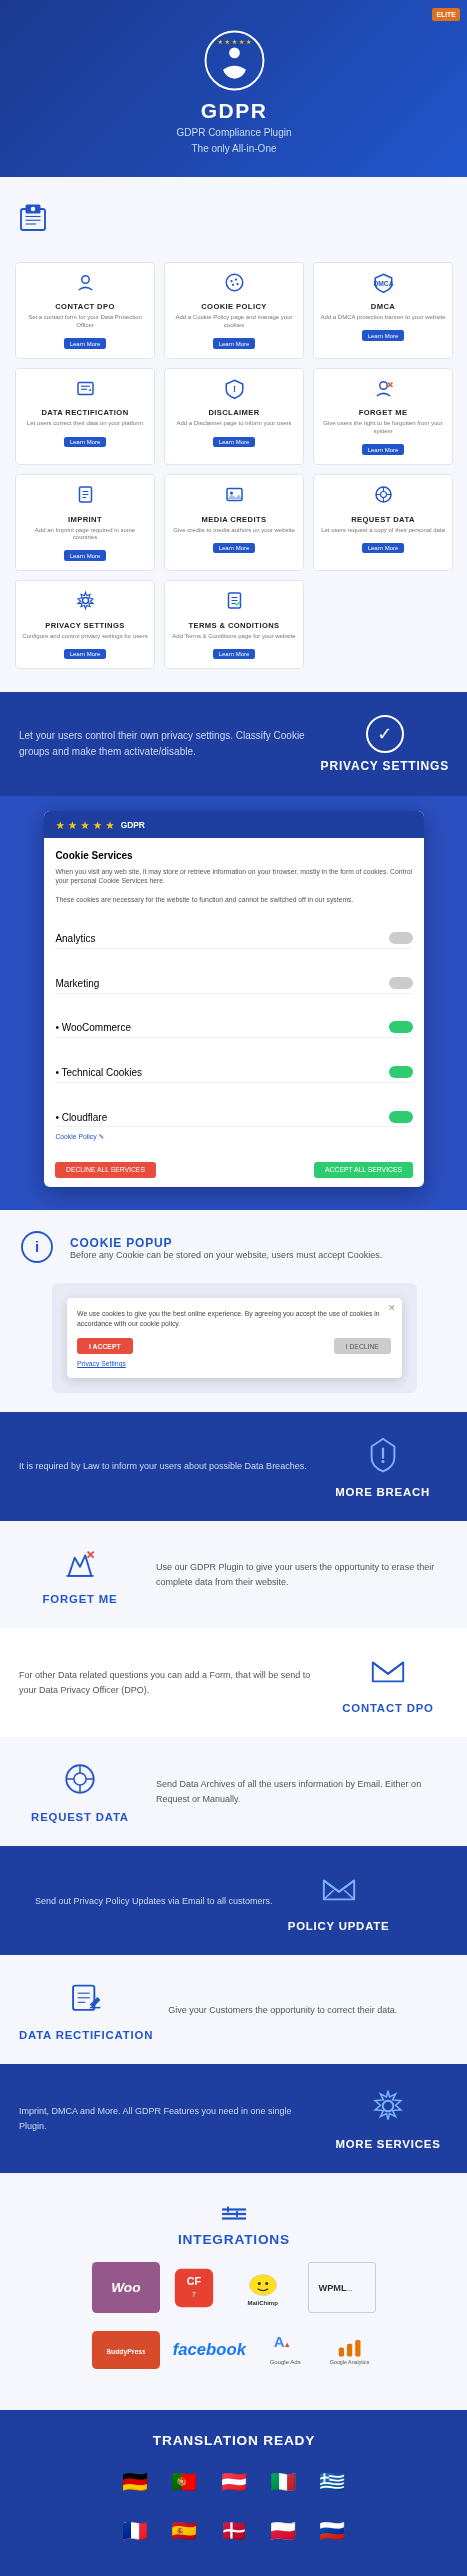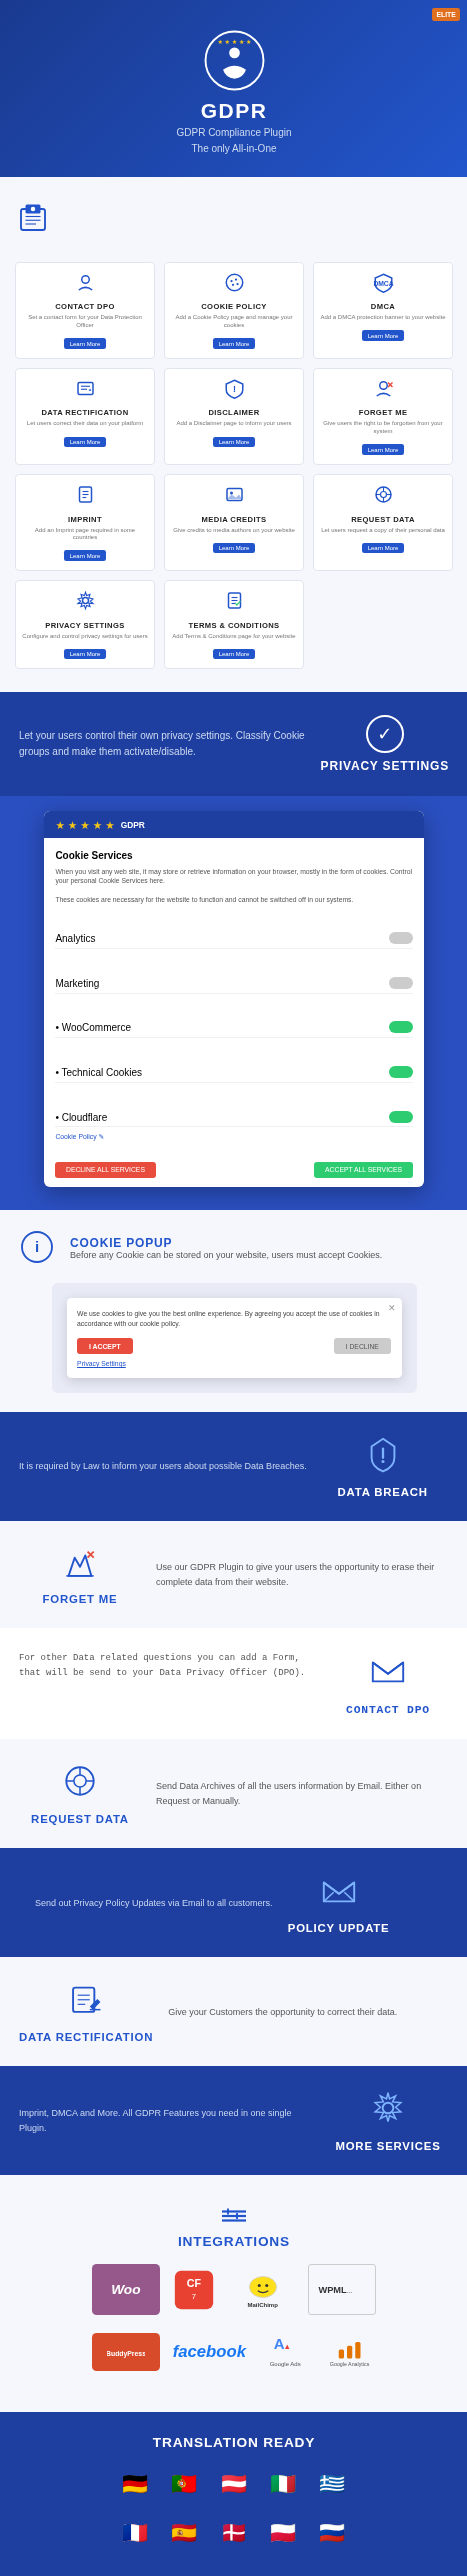--- a/index.html
+++ b/index.html
@@ -331,23 +331,22 @@
     }
     .forget-me-section .left .icon { font-size: 27px; color: #2255cc; margin-bottom: 4.6px; }
     .forget-me-section .left h2 { color: #2255cc; font-size: 11.4px; font-weight: 800; letter-spacing: 0.8px; }
     .forget-me-section .right p { font-size: 9px; color: #555; line-height: 1.6; }
 
     
     .contact-dpo-section {
       background: #fff;
       padding: 23px 19px;
       display: flex;
-      align-items: flex-start;
+      align-items: center;
       gap: 15px;
-      font-family: Liberation Mono, monospace;
     }
     .contact-dpo-section .left p { font-size: 9px; color: #555; line-height: 1.6; }
     .contact-dpo-section .right {
       text-align: center;
       min-width: 122px;
     }
     .contact-dpo-section .right .icon { font-size: 30px; color: #2255cc; margin-bottom: 6px; }
     .contact-dpo-section .right h2 { color: #2255cc; font-size: 11.4px; font-weight: 800; letter-spacing: 0.8px; }
 
     
@@ -793,21 +792,21 @@
     <p>It is required by Law to inform your users about possible Data Breaches.</p>
   </div>
   <div class="right">
     <div class="icon">
       <svg width="38" height="38" viewBox="0 0 50 50">
         <path d="M25,5 L40,15 L40,30 Q40,42 25,48 Q10,42 10,30 L10,15 Z" fill="none" stroke="#7eb3ff" stroke-width="2.5"></path>
         <line x1="25" y1="18" x2="25" y2="30" stroke="#7eb3ff" stroke-width="3" stroke-linecap="round"></line>
         <circle cx="25" cy="35" r="2" fill="#7eb3ff"></circle>
       </svg>
     </div>
-    <h2>DATA BREACH</h2>
+    <h2>MORE BREACH</h2>
   </div>
 </section>
 
 <section class="forget-me-section">
   <div class="left">
     <div class="icon">
       <svg width="38" height="38" viewBox="0 0 50 50">
         <path d="M10,42 L18,18 L25,30 L32,15 L40,42 Z" fill="none" stroke="#2255cc" stroke-width="2.5" stroke-linejoin="round"></path>
         <line x1="7" y1="42" x2="43" y2="42" stroke="#2255cc" stroke-width="2"></line>
         <line x1="35" y1="10" x2="43" y2="18" stroke="#e74c3c" stroke-width="2.5"></line>

